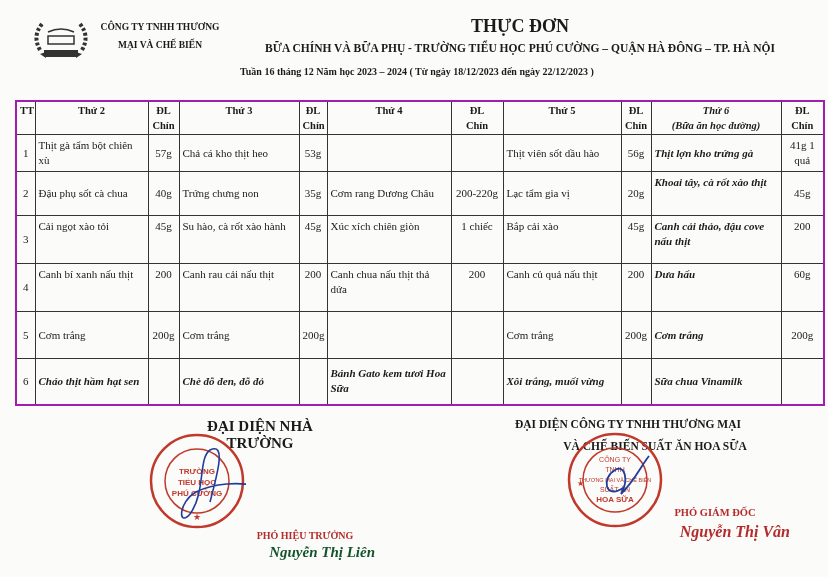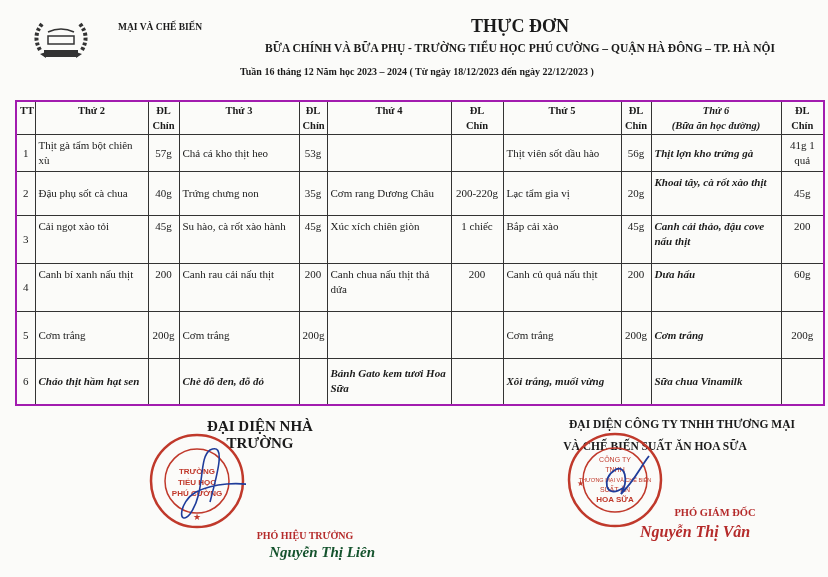--- a/index.html
+++ b/index.html
@@ -35,43 +35,44 @@
   tr.hdr { height: 33px; }
   tr.r1 { height: 37px; } tr.r2 { height: 44px; } tr.r3 { height: 48px; }
   tr.r4 { height: 48px; } tr.r5 { height: 47px; } tr.r6 { height: 46px; }
   td.tt { text-align: center; vertical-align: top; padding-top: 2px; }
   td.qty { text-align: center; }
   td.dish { text-align: left; }
   td.it { font-style: italic; font-weight: bold; }
   .top { vertical-align: top !important; padding-top: 3px !important; }
 
   .sig-left-title { left: 180px; top: 418px; width: 160px; text-align: center; font-weight: bold; font-size: 15px; }
-  .sig-right-title1 { left: 515px; top: 418px; width: 280px; text-align: right; font-weight: bold; font-size: 11.5px; }
+  .sig-right-title1 { left: 515px; top: 418px; width: 280px; text-align: left; font-weight: bold; font-size: 11.5px; }
   .sig-right-title2 { left: 515px; top: 440px; width: 280px; text-align: center; font-weight: bold; font-size: 11.5px; }
   .stamp-left { left: 148px; top: 432px; width: 98px; height: 98px; }
   .stamp-right { left: 565px; top: 430px; width: 100px; height: 100px; }
   .role-left { left: 245px; top: 530px; width: 120px; text-align: center; font-weight: bold; font-size: 10px; color: #b52b2b; }
   .name-left { left: 235px; top: 544px; width: 140px; text-align: right; font-style: italic; font-weight: bold; font-size: 15px; color: #14532d; }
   .role-right { left: 665px; top: 507px; width: 100px; text-align: center; font-weight: bold; font-size: 10.5px; color: #b52b2b; }
-  .name-right { left: 640px; top: 523px; width: 150px; text-align: left; font-style: italic; font-weight: bold; font-size: 16px; color: #b52b2b; }
+  .name-right { left: 640px; top: 523px; width: 150px; text-align: right; font-style: italic; font-weight: bold; font-size: 16px; color: #b52b2b; }
 </style>
 </head>
 <body>
 
 <div class="abs logo">
   <svg width="62" height="44" viewBox="0 0 62 44">
     <path d="M12 6 Q2 18 10 32" stroke="#333" stroke-width="4" fill="none" stroke-dasharray="3 2"></path>
     <path d="M50 6 Q60 18 52 32" stroke="#333" stroke-width="4" fill="none" stroke-dasharray="3 2"></path>
     <rect x="18" y="18" width="26" height="8" fill="none" stroke="#333" stroke-width="1.5"></rect>
     <path d="M18 14 Q31 8 44 14" stroke="#333" stroke-width="1.5" fill="none"></path>
     <rect x="14" y="32" width="34" height="7" fill="#333"></rect>
     <path d="M10 36 L16 34 L16 40 Z M52 36 L46 34 L46 40 Z" fill="#333"></path>
   </svg>
 </div>
 <div class="abs company-hdr">
+  <div>CÔNG TY TNHH THƯƠNG</div>
   <div>MẠI VÀ CHẾ BIẾN</div>
 </div>
 <div class="abs title">THỰC ĐƠN</div>
 <div class="abs subtitle">BỮA CHÍNH VÀ BỮA PHỤ - TRƯỜNG TIỂU HỌC PHÚ CƯỜNG – QUẬN HÀ ĐÔNG – TP. HÀ NỘI</div>
 <div class="abs week">Tuần 16 tháng 12 Năm học 2023 – 2024  ( Từ ngày 18/12/2023 đến ngày 22/12/2023 )</div>
 
 <table class="menu">
   <colgroup>
     <col style="width:19px">
       <col style="width:113px">

